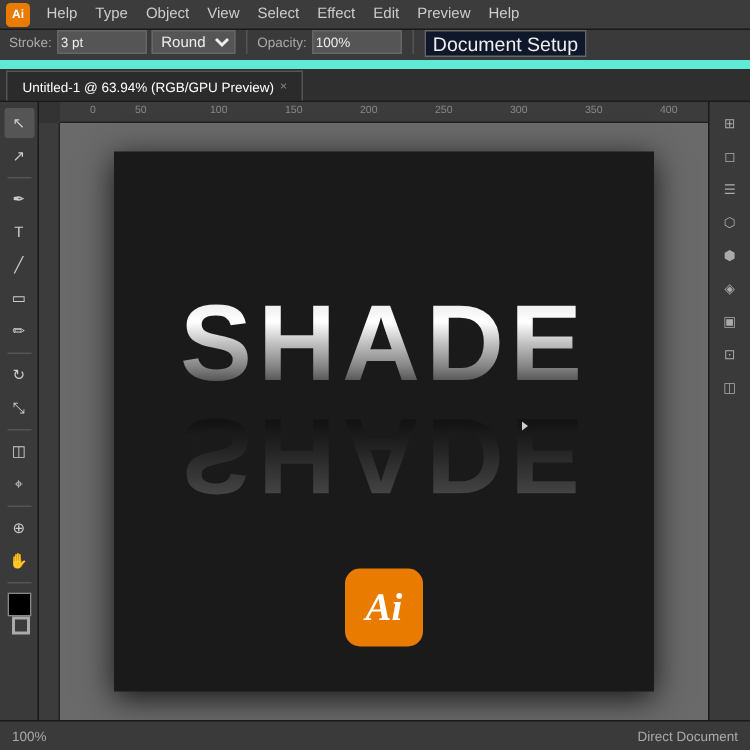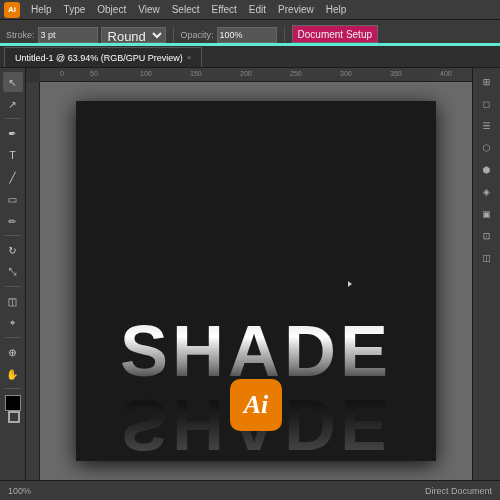--- a/index.html
+++ b/index.html
@@ -44,24 +44,24 @@
       color: #ccc;
       cursor: pointer;
       white-space: nowrap;
     }
 
     
     #toolbar {
       height: 26px;
       background: #3a3a3a;
       display: flex;
-      align-items: flex-end;
+      align-items: flex-start;
       padding: 0 6px;
       gap: 4px;
-      border-bottom: 3px solid #5eead4;
+      border-bottom: 6px solid #5eead4;
     }
     .toolbar-section {
       display: flex;
       align-items: center;
       gap: 3px;
     }
     .toolbar-sep {
       width: 1px;
       height: 16px;
       background: #555;
@@ -77,34 +77,34 @@
       height: 16px;
       background: #555;
       border: 1px solid #666;
       color: #eee;
       font-size: 9px;
       padding: 0 2px;
     }
     .toolbar-btn {
       height: 18px;
       padding: 0 5px;
-      background: #be185d;
+      background: #0f172a;
       border: 1px solid #666;
       color: #eee;
-      font-size: 10px;
+      font-size: 13px;
       cursor: pointer;
       display: flex;
       align-items: center;
     }
     .toolbar-dropdown {
       height: 16px;
       background: #555;
       border: 1px solid #666;
       color: #eee;
-      font-size: 13px;
+      font-size: 10px;
       padding: 0 2px;
     }
 
     
     #tab-bar {
       height: 22px;
       background: #2f2f2f;
       display: flex;
       align-items: flex-end;
       padding: 0 4px;
@@ -421,21 +421,21 @@
         <span style="position:absolute;left:150px;font-size:7px;color:#888;top:2px;">150</span>
         <span style="position:absolute;left:200px;font-size:7px;color:#888;top:2px;">200</span>
         <span style="position:absolute;left:250px;font-size:7px;color:#888;top:2px;">250</span>
         <span style="position:absolute;left:300px;font-size:7px;color:#888;top:2px;">300</span>
         <span style="position:absolute;left:350px;font-size:7px;color:#888;top:2px;">350</span>
         <span style="position:absolute;left:400px;font-size:7px;color:#888;top:2px;">400</span>
       </div>
     </div>
     <div class="ruler-v"></div>
 
-    <div id="artboard" style="margin-left:14px;margin-top:14px;justify-content:flex-end;">
+    <div id="artboard" style="margin-left:14px;margin-top:14px;">
 
       <div style="display:flex;flex-direction:column;align-items:center;justify-content:center;margin-top:-30px;">
         <span class="shade-text shade-normal">SHADE</span>
         <span class="shade-text shade-reflected">SHADE</span>
       </div>
 
       <div class="ai-logo">
         <span class="ai-logo-text">Ai</span>
       </div>
 

